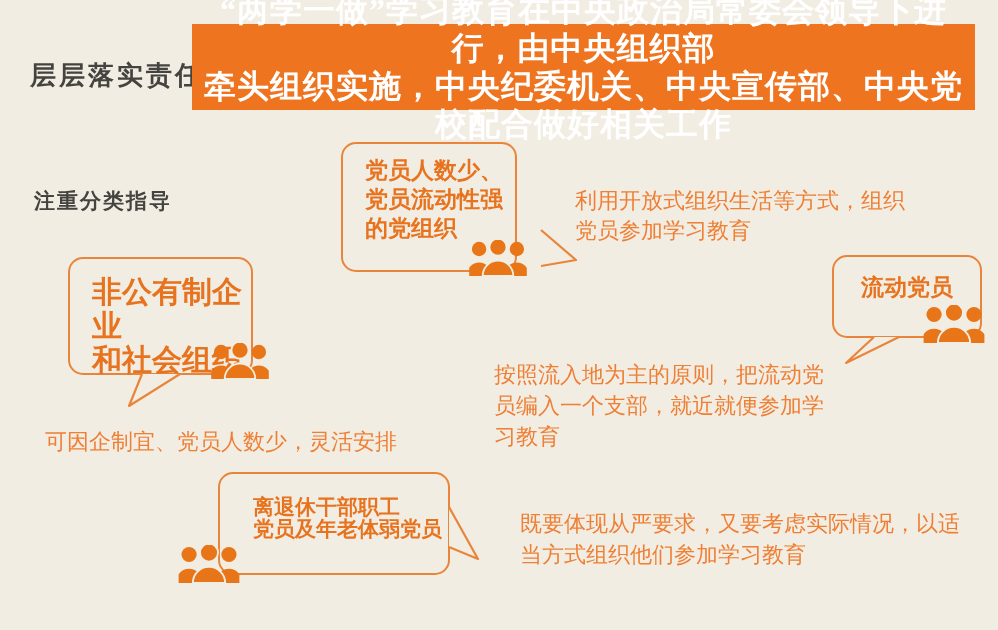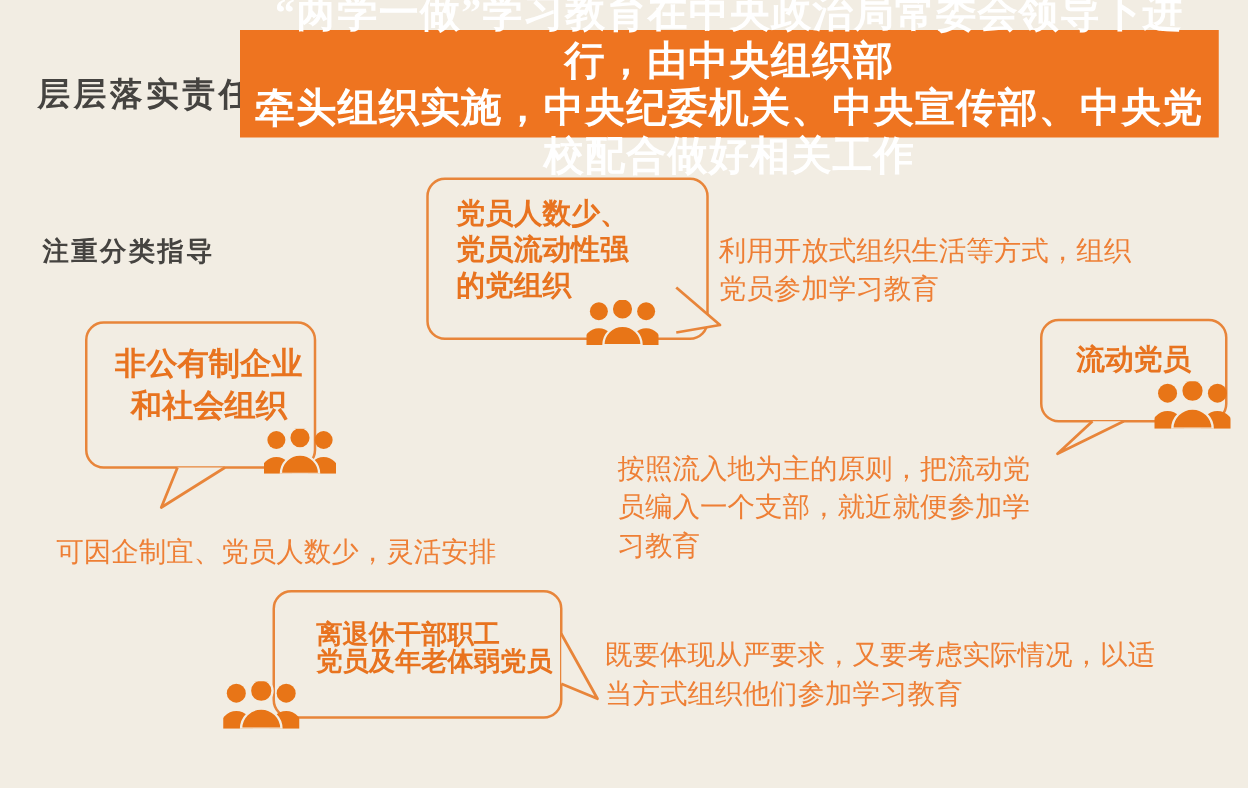--- a/index.html
+++ b/index.html
@@ -19,24 +19,24 @@
 
   .banner{position:absolute;left:192px;top:24px;width:783px;height:86px;
     background:var(--banner-bg);color:var(--banner-text);
     font-size:32px;line-height:38px;text-align:center;
     display:flex;align-items:center;justify-content:center;letter-spacing:1px;}
 
   .bubble{position:absolute;border:2px solid var(--border);border-radius:15px;
     color:var(--serif-orange);box-sizing:border-box;}
   .bubble .btext{position:absolute;}
 
-  .b1{left:341px;top:142px;width:226px;height:130px;}
+  .b1{left:341px;top:142px;width:176px;height:130px;}
   .b1 .btext{left:22px;top:12px;font-size:23px;line-height:29px;}
   .b2{left:68px;top:257px;width:185px;height:118px;}
-  .b2 .btext{left:22px;top:16px;font-size:25px;line-height:34px;text-align:center;}
+  .b2 .btext{left:22px;top:16px;font-size:30px;line-height:34px;}
   .b3{left:832px;top:255px;width:150px;height:83px;}
   .b3 .btext{left:0;top:15px;width:100%;text-align:center;font-size:23px;}
   .b4{left:218px;top:472px;width:232px;height:103px;}
   .b4 .btext{left:33px;top:22px;font-size:21px;line-height:22px;}
 
   .people{position:absolute;overflow:visible;}
   .p1{left:125px;top:96px;width:60px;height:36px;}
   .p2{left:140px;top:84px;width:60px;height:36px;}
   .p3{left:88px;top:48px;width:64px;height:38px;}
   .p4{left:-42px;top:71px;width:62px;height:38px;}
@@ -45,21 +45,21 @@
   .tail path{fill:var(--bg);stroke:var(--border);stroke-width:2.2px;stroke-linejoin:round;}
   .t1{left:197px;top:84px;width:40px;height:42px;}
   .t2{left:56px;top:114px;width:58px;height:36px;}
   .t3{left:6px;top:79px;width:62px;height:30px;}
   .t4{left:228px;top:28px;width:34px;height:62px;}
 
   .note{position:absolute;color:var(--sans-orange);font-size:22px;}
   .n1{left:575px;top:186px;line-height:30px;}
   .n2{left:45px;top:427px;}
   .n3{left:494px;top:343px;line-height:31px;margin-top:16px;}
-  .n4{left:484px;top:508px;line-height:31px;}
+  .n4{left:520px;top:508px;line-height:31px;}
 </style>
 </head>
 <body>
 
 <svg width="0" height="0" style="position:absolute" aria-hidden="true">
   <symbol id="ppl" viewBox="0 0 64 40">
     <g fill="var(--icon)">
       <circle cx="11" cy="10" r="8"></circle>
       <circle cx="53" cy="10" r="8"></circle>
       <path d="M-3,40 A14,15 0 0 1 25,40 Z"></path>

